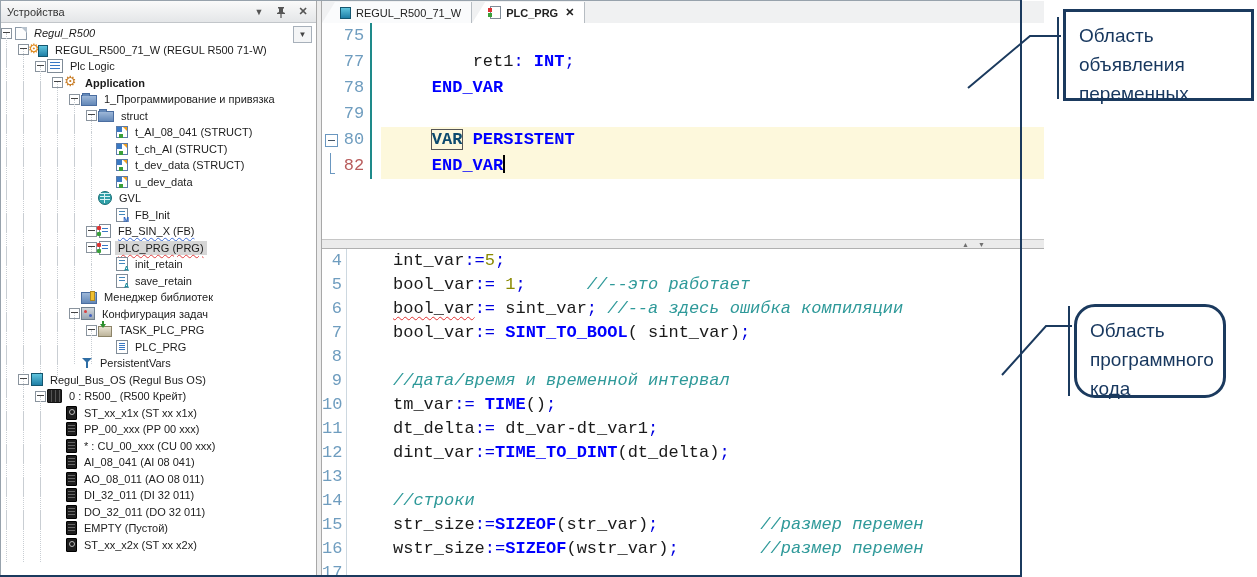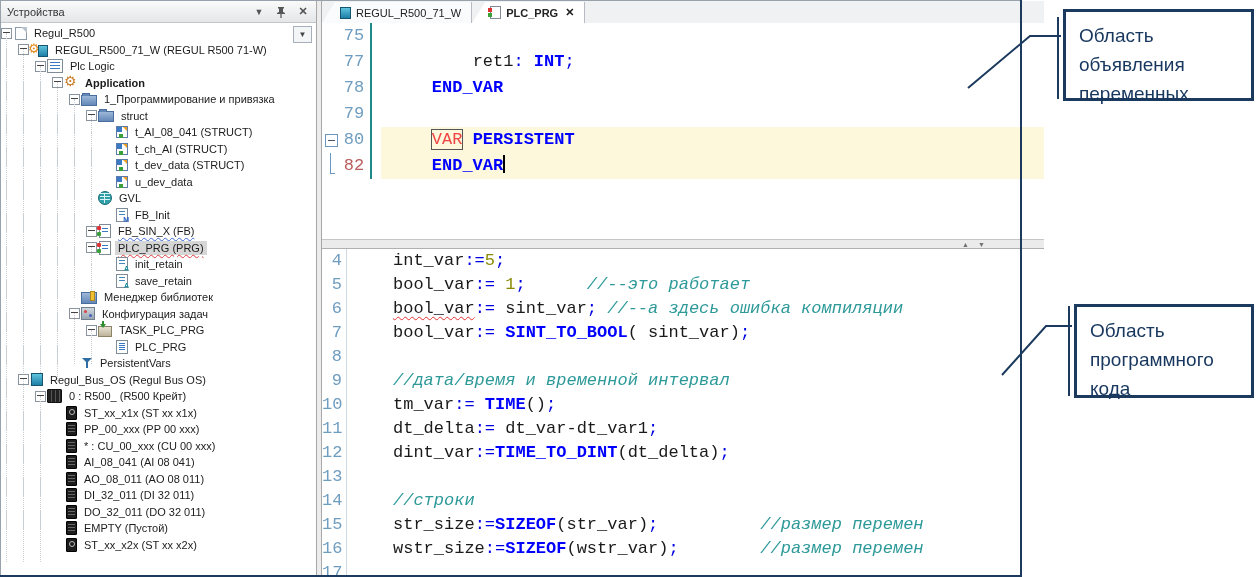--- a/index.html
+++ b/index.html
@@ -27,21 +27,21 @@
   .trow{display:flex;align-items:center;height:16.5px;font-size:11px;color:#1c1c1c;white-space:nowrap;}
   .ind{width:17px;height:100%;flex:none;position:relative;}
   .ind::before{content:"";position:absolute;left:5px;top:-9px;bottom:-9px;border-left:1px dotted #c9ced3;}
   .expb{width:12px;height:100%;flex:none;display:flex;align-items:center;justify-content:flex-start;}
   .expb .bx{width:9px;height:9px;border:1px solid #8a949e;background:#fff;position:relative;}
   .expb .bx::before{content:"";position:absolute;left:1px;right:1px;top:3px;height:1px;background:#444;}
   .tico{width:14px;height:12px;flex:none;margin-right:4px;position:relative;}
   .tlabel{padding:0 3px;line-height:14px;}
   .trow.sel .tlabel{background:#d6d6d6;}
   .lab-bold{font-weight:bold;}
-  .lab-italic{}
+  .lab-italic{font-style:italic;}
   .wavy-blue{text-decoration:underline wavy #3a6bd6 1px;text-underline-offset:2px;}
   .wavy-red{text-decoration:underline wavy #e04040 1px;text-underline-offset:2px;}
 
   
   .ic-project{background:#fdfdfd;border:1px solid #8d9aa8;width:10px;height:11px;margin-left:2px;}
   .ic-project::before{content:"";position:absolute;right:-1px;top:-1px;border:3px solid #b7c2cd;
      border-left-color:transparent;border-bottom-color:transparent;}
   .ic-device{width:18px;}
   .ic-device::before{content:"⚙";position:absolute;left:-2px;top:-3px;font-size:13px;color:#e08a1e;}
   .ic-device::after{content:"";position:absolute;right:0;top:1px;width:8px;height:10px;
@@ -141,29 +141,29 @@
   .ccode{flex:1;white-space:pre;padding-left:51px;}
 
   
   .t-kw{color:#0000ff;font-weight:bold;}
   .t-op{color:#0000e0;}
   .t-pn{color:#1a1a1a;}
   .t-id{color:#1a1a1a;}
   .t-num{color:#8a8a00;}
   .t-cm{color:#2e9999;font-style:italic;}
   .t-tx{color:#1a1a1a;}
-  .t-kwbox{color:#ef4444;font-weight:normal;outline:1px solid #555;margin-top:32px;}
+  .t-kwbox{color:#0c4a6e;font-weight:bold;outline:1px solid #555;margin-top:32px;}
   .t-iderr{color:#1a1a1a;text-decoration:underline wavy #e03030 1px;text-underline-offset:3px;}
   .caret{display:inline-block;width:2px;height:18px;background:#000;vertical-align:-3px;}
 
   
   .annobox{position:absolute;background:#fff;border:3px solid #1b3a5e;color:#17375e;
     font-size:19px;line-height:29px;padding:9px 6px 0 13px;box-sizing:border-box;}
   #anno1{left:1063px;top:9px;width:191px;height:92px;}
-  #anno2{left:1074px;top:304px;width:180px;height:94px;}
+  #anno2{left:1074px;top:304px;width:152px;height:94px;border-radius:21px;}
   #callouts{position:absolute;left:0;top:0;pointer-events:none;}
 </style>
 </head>
 <body>
 
 <div id="stage">
   <div id="ide">
 
     <div id="devpanel">
       <div id="devheader">

